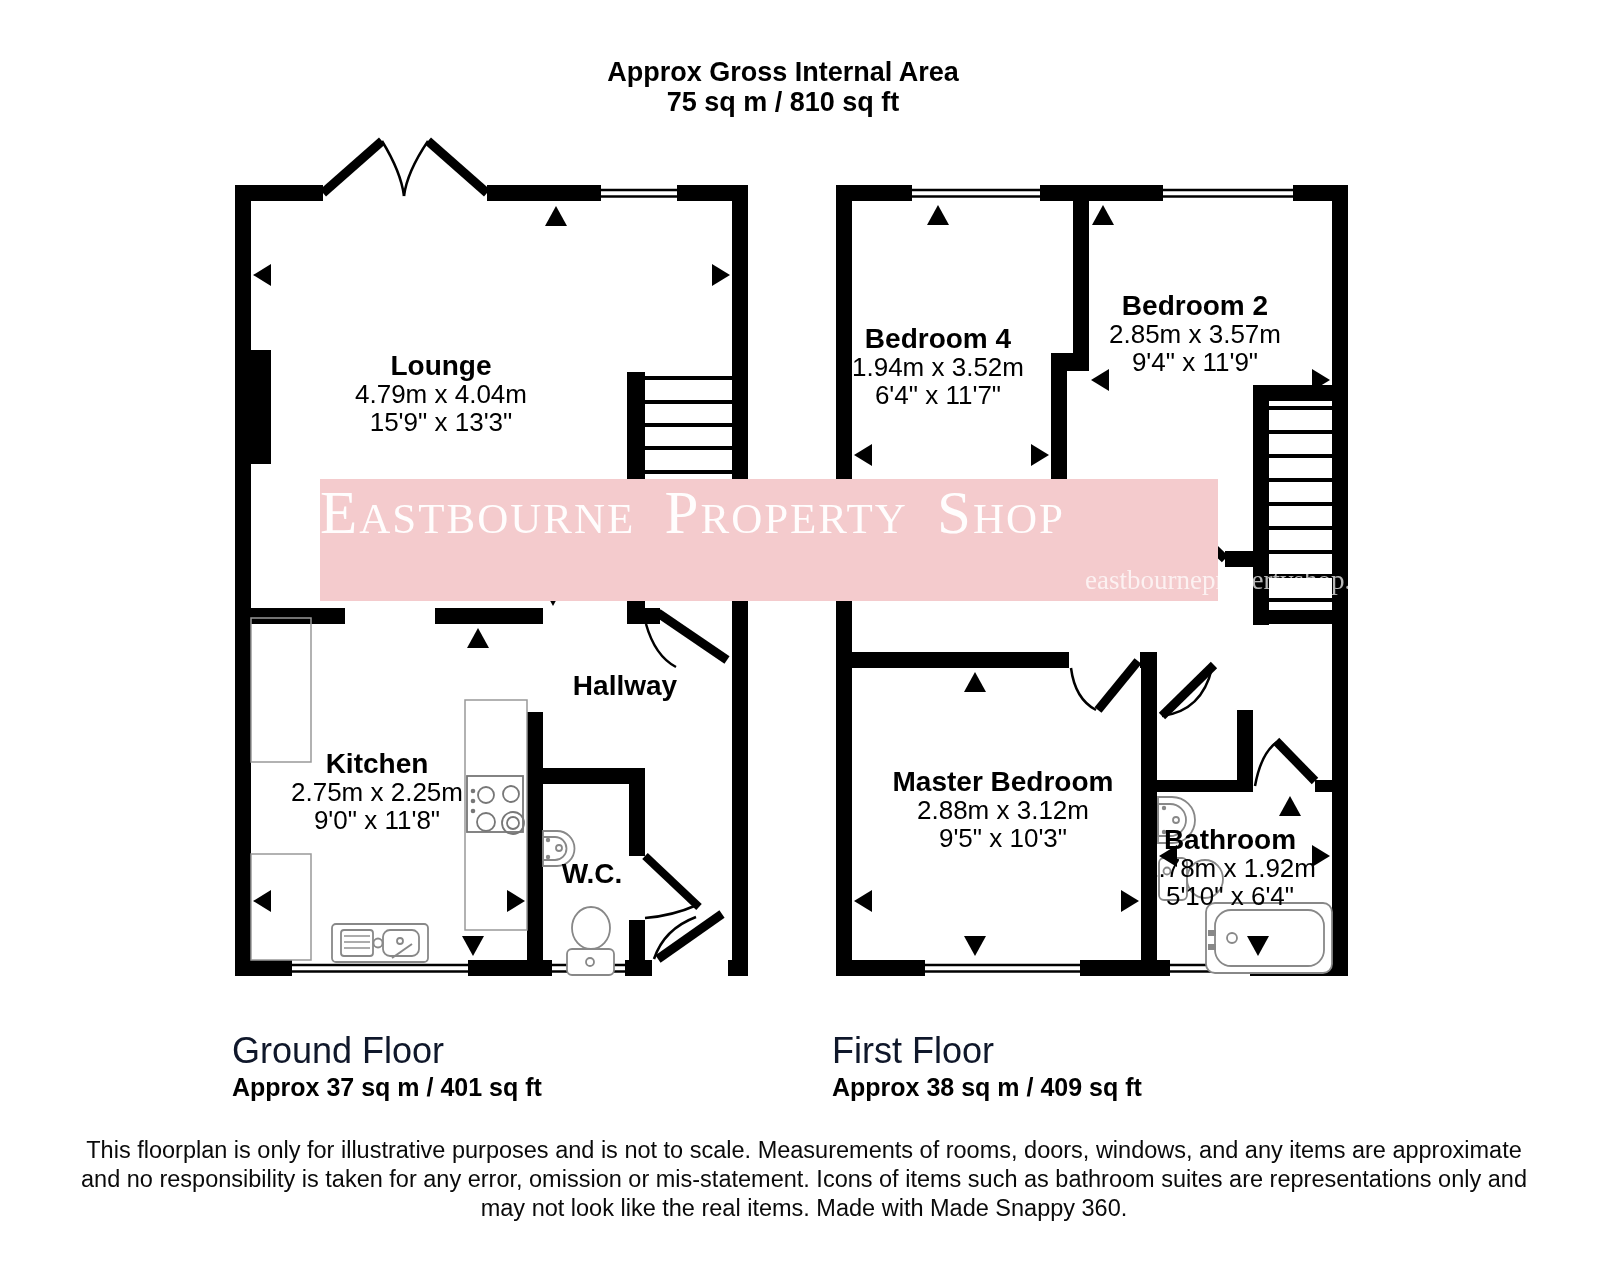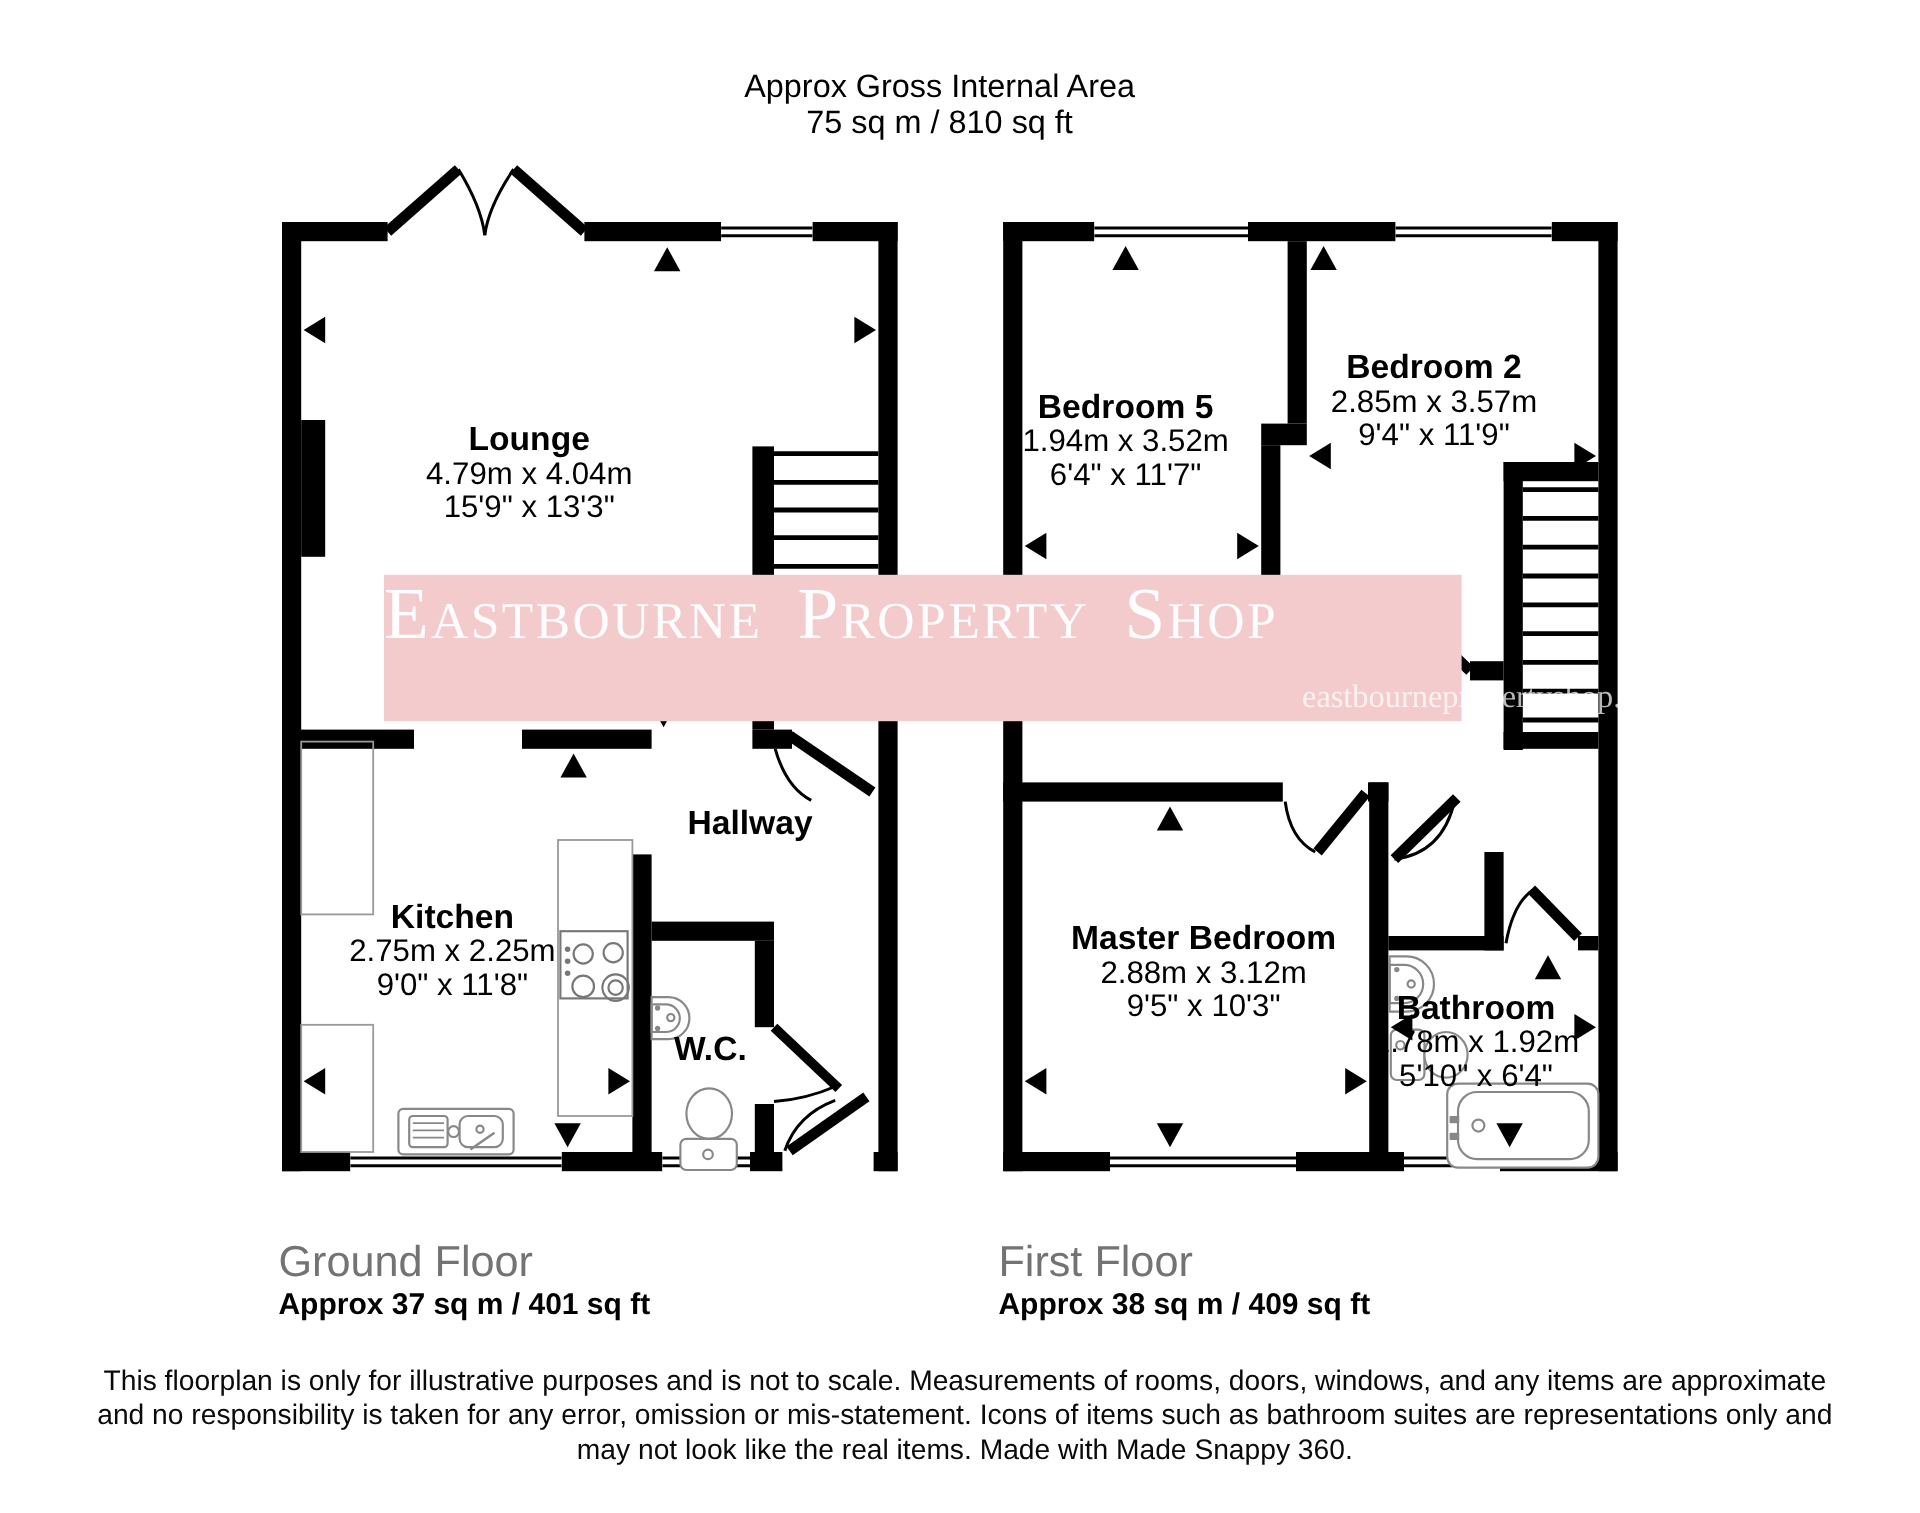--- a/index.html
+++ b/index.html
@@ -18,23 +18,23 @@
           padding:0 18px 5px 20px;font-family:"Liberation Serif", serif;font-size:27px;
           color:rgba(255,255,255,0.72);}
   .wm-sub .tagline{font-variant:small-caps;}
 
   
   .lbl{position:absolute;z-index:3;text-align:center;transform:translateX(-50%);line-height:28px;white-space:nowrap;}
   .lbl .rname{font-weight:bold;font-size:28px;}
   .lbl .rdim{font-size:26px;}
 
   .header-block{position:absolute;left:783px;top:57px;z-index:3;transform:translateX(-50%);
-                text-align:center;font-weight:normal;font-size:27px;line-height:30px;white-space:nowrap;}
-
-  .floor-title{position:absolute;z-index:3;font-size:36px;color:#737373;white-space:nowrap;}
+                text-align:center;font-weight:bold;font-size:27px;line-height:30px;white-space:nowrap;}
+
+  .floor-title{position:absolute;z-index:3;font-size:36px;color:#0f172a;white-space:nowrap;}
   .floor-area{position:absolute;z-index:3;font-size:25px;font-weight:bold;white-space:nowrap;}
 
   .disclaimer{position:absolute;left:0;top:1136px;width:1558px;z-index:3;text-align:center;
               font-size:23.5px;line-height:29px;color:#0a0a0a;padding-left:25px;}
 </style>
 </head>
 <body>
 
 <div class="page">
 
@@ -313,21 +313,21 @@
 
   <div class="lbl" style="left:625px;top:672px;">
     <div class="rname">Hallway</div>
   </div>
 
   <div class="lbl" style="left:592px;top:860px;">
     <div class="rname">W.C.</div>
   </div>
 
   <div class="lbl" style="left:938px;top:325px;">
-    <div class="rname">Bedroom 5</div>
+    <div class="rname">Bedroom 4</div>
     <div class="rdim">1.94m x 3.52m</div>
     <div class="rdim">6'4" x 11'7"</div>
   </div>
 
   <div class="lbl" style="left:1195px;top:292px;">
     <div class="rname">Bedroom 2</div>
     <div class="rdim">2.85m x 3.57m</div>
     <div class="rdim">9'4" x 11'9"</div>
   </div>
 

